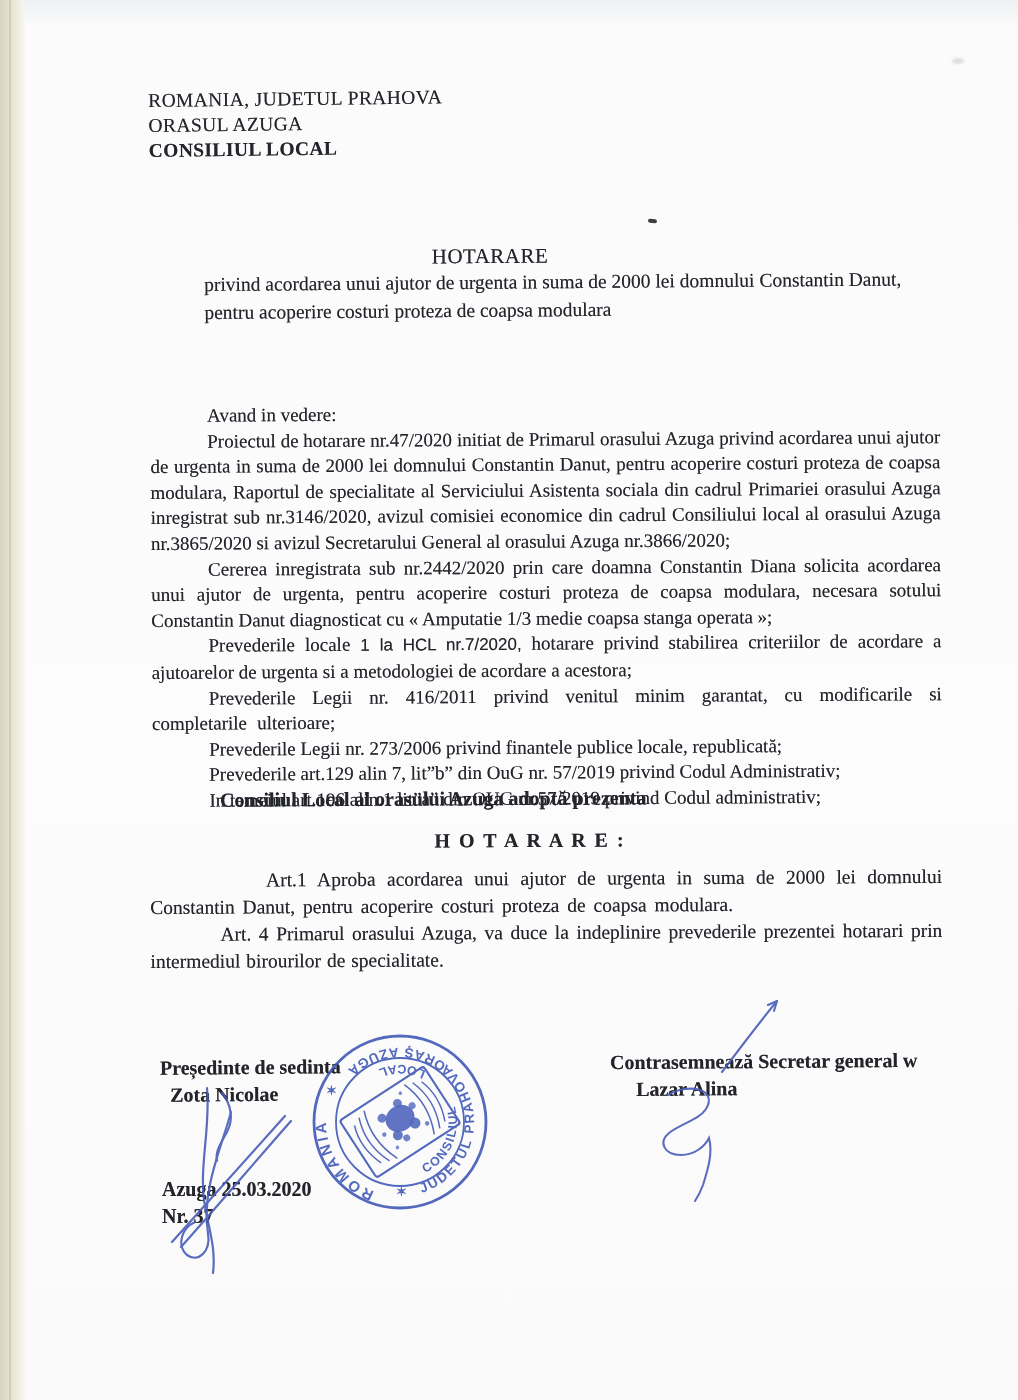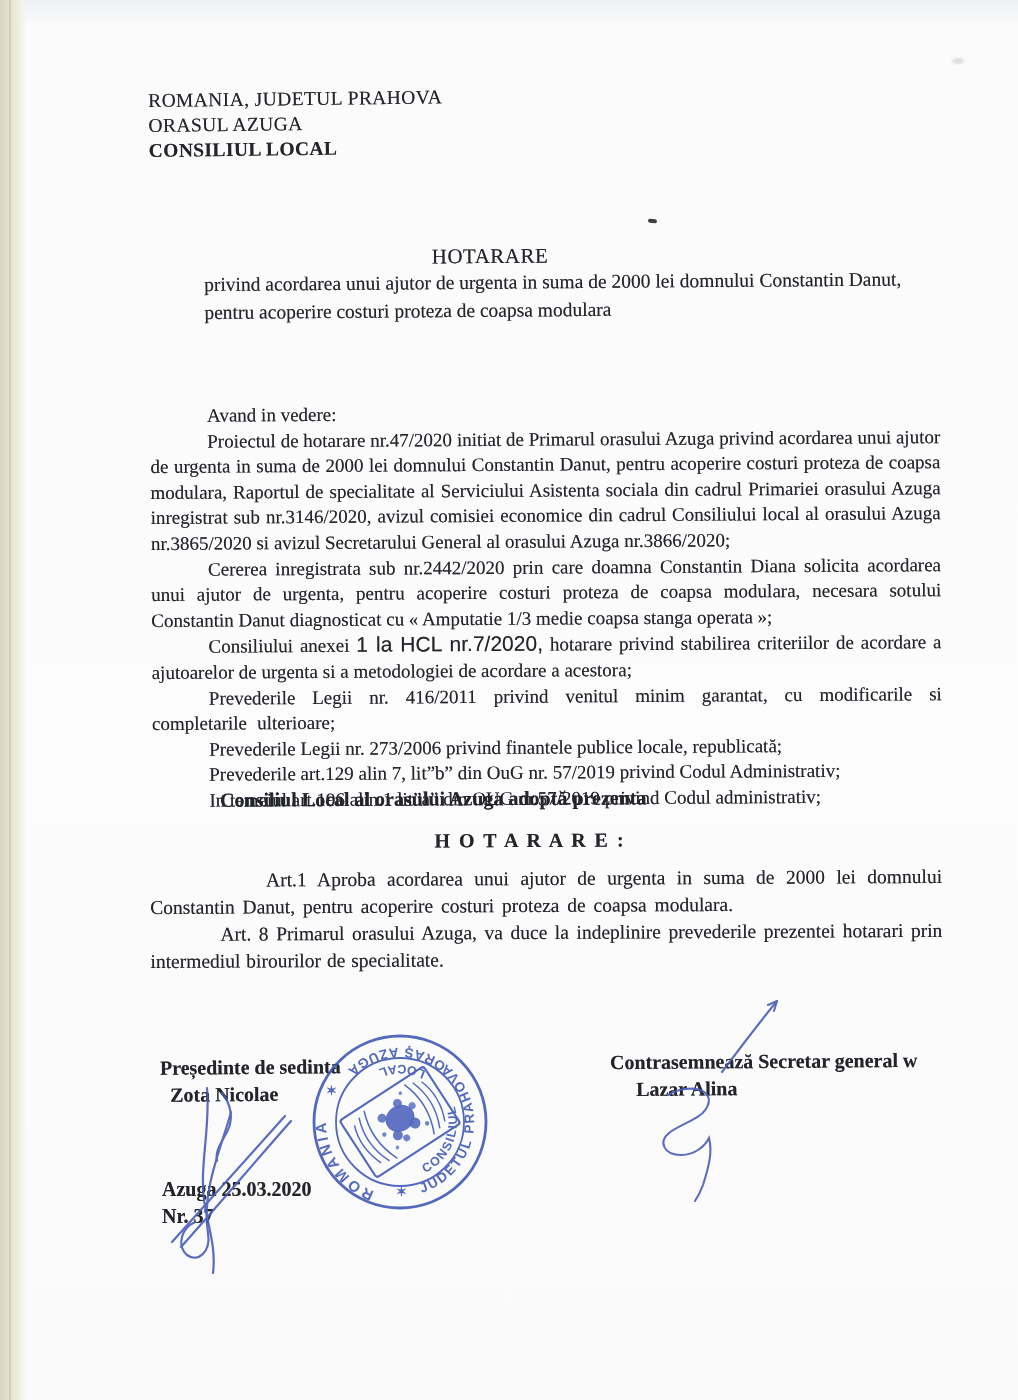--- a/index.html
+++ b/index.html
@@ -19,21 +19,21 @@
   .hdr{left:148px;top:88px;font-size:19.5px;line-height:25px;letter-spacing:.4px;transform:rotate(-0.7deg);transform-origin:left top;}
   .hdr .b{font-weight:bold;}
   .title-wrap{left:0;top:244px;width:980px;text-align:center;transform:rotate(-0.4deg);}
   .title-wrap h1{margin:0;font-size:21px;font-weight:normal;letter-spacing:.5px;display:inline;}
   .subtitle{left:204px;top:271px;width:760px;font-size:19.5px;line-height:28px;transform:rotate(-0.45deg);transform-origin:left top;}
   .bodytext{
     left:150px;top:403px;width:790px;font-size:19px;line-height:25.6px;
     text-align:justify;transform:rotate(-0.35deg);transform-origin:left top;
   }
   .bodytext p{margin:0;text-indent:57px;}
-  .bodytext .ins{font-family:"Liberation Sans", sans-serif;font-size:21px;}
+  .bodytext .ins{font-family:"Liberation Sans", sans-serif;font-size:17px;}
   .p-wide{word-spacing:5.5px;}
   .adopt{left:150px;top:789px;width:790px;font-size:20px;font-weight:bold;text-indent:70px;transform:rotate(-0.3deg);transform-origin:left top;}
   .decision{left:0;top:829px;width:1060px;text-align:center;font-size:20px;font-weight:bold;letter-spacing:2px;transform:rotate(-0.25deg);}
   .articles{left:150px;top:867px;width:792px;font-size:19.5px;line-height:27px;text-align:justify;transform:rotate(-0.3deg);transform-origin:left top;}
   .articles p{margin:0;}
   .art1{text-indent:116px;word-spacing:3px;margin-bottom:0;}
   .art2{text-indent:70px;margin-top:16px;word-spacing:1px;}
   .articles .lbl{font-weight:normal;}
   .sig-left{left:160px;top:1054px;font-size:20px;line-height:27px;font-weight:bold;transform:rotate(-0.5deg);}
   .sig-left .name{padding-left:10px;}
@@ -68,34 +68,34 @@
 
   <div class="abs subtitle soft">
     <div>privind acordarea unui ajutor de urgenta in suma de 2000 lei  domnului Constantin Danut,</div>
     <div>pentru  acoperire costuri proteza de coapsa modulara</div>
   </div>
 
   <div class="abs bodytext soft">
     <p>Avand in vedere:</p>
     <p>Proiectul de hotarare nr.47/2020 initiat de Primarul orasului Azuga privind acordarea unui ajutor de urgenta in suma de 2000 lei  domnului Constantin Danut, pentru  acoperire costuri proteza de coapsa modulara, Raportul de specialitate  al Serviciului Asistenta sociala din cadrul Primariei orasului Azuga inregistrat sub nr.3146/2020, avizul comisiei economice din cadrul Consiliului local al orasului Azuga nr.3865/2020 si avizul Secretarului General al orasului Azuga nr.3866/2020;</p>
     <p>Cererea inregistrata sub nr.2442/2020 prin care doamna Constantin Diana solicita acordarea unui ajutor de urgenta, pentru  acoperire costuri proteza de coapsa modulara, necesara sotului Constantin Danut diagnosticat cu « Amputatie 1/3 medie coapsa stanga operata »;</p>
-    <p><span>Consiliului anexei </span><span class="ins">1 la HCL nr.7/2020,</span><span> hotarare privind stabilirea criteriilor de acordare a ajutoarelor de urgenta si a metodologiei de acordare a acestora;</span></p>
+    <p><span>Prevederile locale </span><span class="ins">1 la HCL nr.7/2020,</span><span> hotarare privind stabilirea criteriilor de acordare a ajutoarelor de urgenta si a metodologiei de acordare a acestora;</span></p>
     <p class="p-wide">Prevederile Legii nr. 416/2011 privind venitul minim garantat, cu modificarile si completarile ulterioare;</p>
     <p>Prevederile Legii nr. 273/2006 privind finantele publice locale, republicată;</p>
     <p>Prevederile art.129 alin 7, lit”b” din OuG nr. 57/2019 privind Codul Administrativ;</p>
     <p>In temeiul art.196 alin.1 lit”a” din OUG nr.57/2019 privind Codul administrativ;</p>
   </div>
 
   <div class="abs adopt soft">Consiliul Local al orasului Azuga adoptă prezenta</div>
 
   <div class="abs decision soft">H O T A R A R E :</div>
 
   <div class="abs articles soft">
     <p class="art1"><span class="lbl">Art.1</span><span> Aproba acordarea unui ajutor de urgenta in suma de 2000 lei domnului Constantin Danut,  pentru  acoperire costuri proteza de coapsa modulara.</span></p>
-    <p class="art2"><span class="lbl">Art. 8</span><span>   Primarul orasului Azuga, va duce la indeplinire prevederile prezentei hotarari prin intermediul birourilor de specialitate.</span></p>
+    <p class="art2"><span class="lbl">Art. 4</span><span>   Primarul orasului Azuga, va duce la indeplinire prevederile prezentei hotarari prin intermediul birourilor de specialitate.</span></p>
   </div>
 
   <div class="abs sig-left soft">
     <div>Președinte de sedinta</div>
     <div class="name">Zota Nicolae</div>
   </div>
 
   <div class="abs sig-right soft">
     <div>Contrasemnează  Secretar general w</div>
     <div class="name">Lazar Alina</div>

